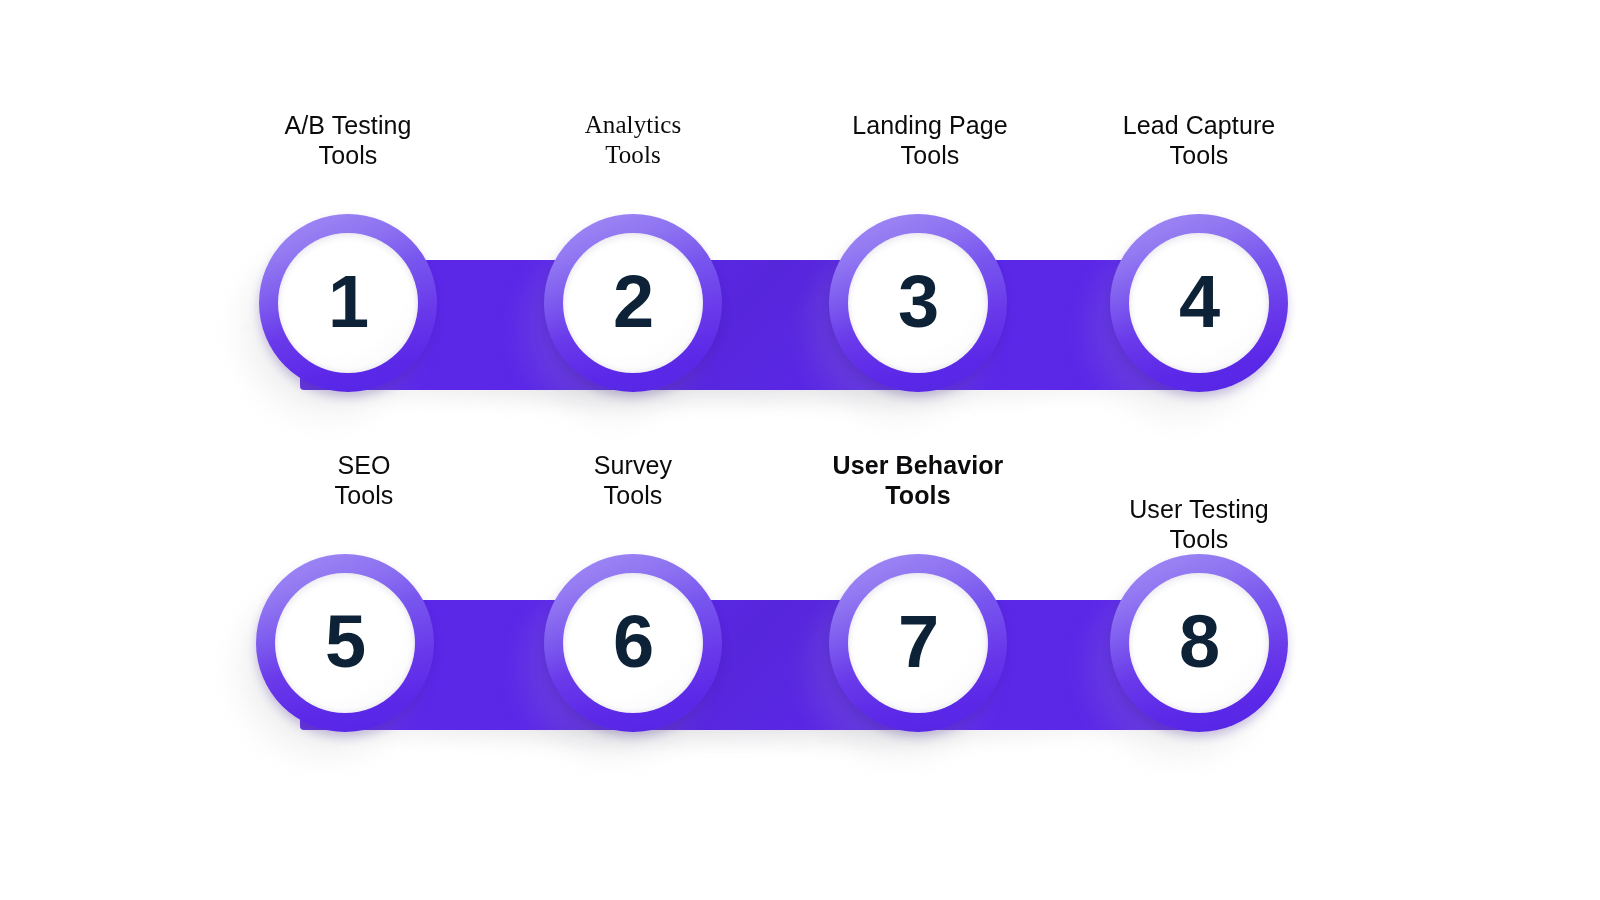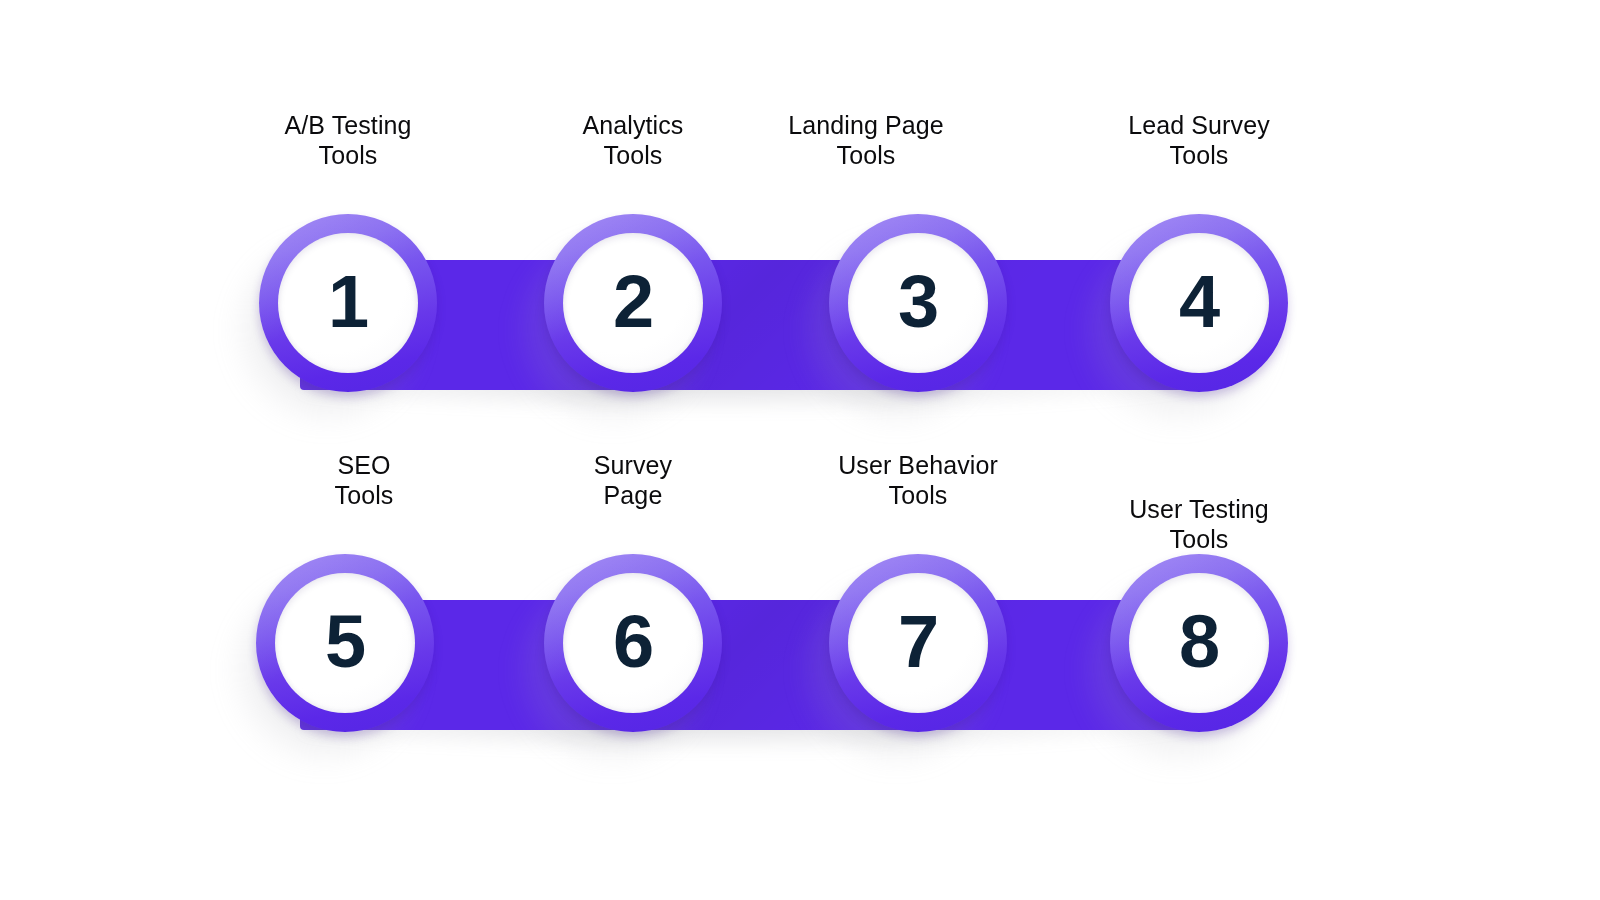--- a/index.html
+++ b/index.html
@@ -180,25 +180,25 @@
 </head>
 <body>
 
 <div id="diagram">
 
   <div class="row row-1">
 
     <div class="labels">
       <div class="label" style="left:348px;">A/B Testing
 Tools</div>
-      <div class="label" style="left:633px;">Analytics
-Tools</div>
-      <div class="label" style="left:866px;">Landing Page
-Tools</div>
-      <div class="label" style="left:1199px;">Lead Survey
+      <div class="label" style="left:633px;font-family:Liberation Serif, serif;">Analytics
+Tools</div>
+      <div class="label" style="left:930px;">Landing Page
+Tools</div>
+      <div class="label" style="left:1199px;">Lead Capture
 Tools</div>
     </div>
 
     <div class="bar-wrap">
       <div class="bar-shadow"></div>
       <div class="bar"></div>
 
       <div class="node" style="left:348px;">
         <div class="node-shadow"></div>
         <div class="ring"></div>
@@ -232,22 +232,22 @@
       </div>
     </div>
   </div>
 
   <div class="row row-2">
 
     <div class="labels">
       <div class="label" style="left:364px;">SEO
 Tools</div>
       <div class="label" style="left:633px;">Survey
-Page</div>
-      <div class="label" style="left:918px;">User Behavior
+Tools</div>
+      <div class="label" style="left:918px;font-weight:bold;">User Behavior
 Tools</div>
       <div class="label" style="left:1199px;margin-top:44px;">User Testing
 Tools</div>
     </div>
 
     <div class="bar-wrap">
       <div class="bar-shadow"></div>
       <div class="bar"></div>
 
       <div class="node" style="left:345px;">

